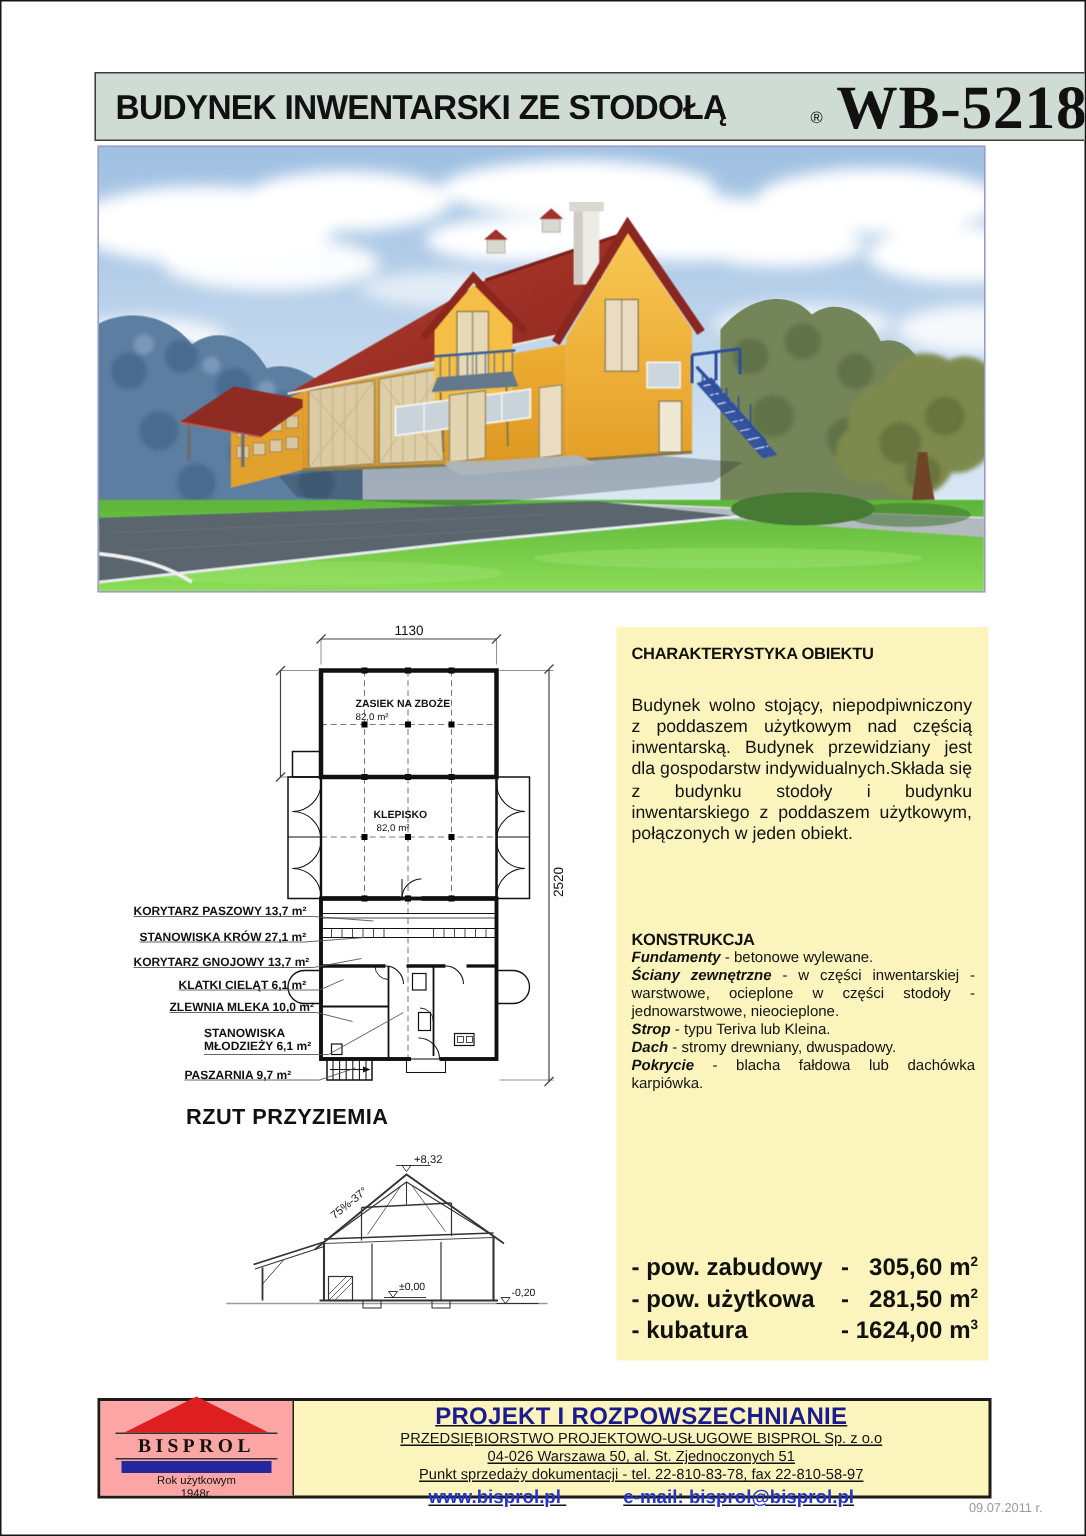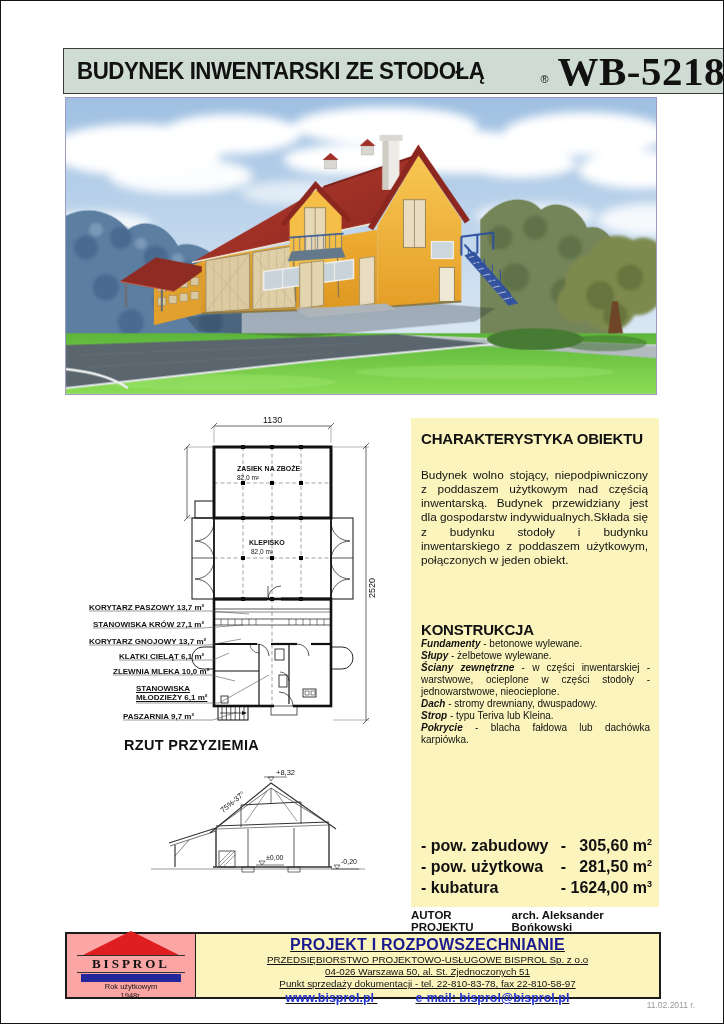--- a/index.html
+++ b/index.html
@@ -12,32 +12,32 @@
   .titlebar .model{font-family:"Liberation Serif",serif;font-weight:900;font-size:41px;letter-spacing:.5px;margin-right:10px;}
 
   
   .render{position:absolute;left:64px;top:96px;width:592px;height:298px;border:1px solid #9c9cc2;box-sizing:border-box;background:#cfe0ef;}
   .render svg{display:block;width:100%;height:100%;}
 
   
   .plan{position:absolute;left:70px;top:412px;width:332px;height:348px;}
   .plan svg{position:absolute;left:0;top:0;width:332px;height:348px;}
   .plan-label{position:absolute;font-size:8px;font-weight:700;line-height:1.18;white-space:nowrap;color:#111;}
-  .plan-label.wrap{white-space:normal;width:82px;text-decoration:underline;}
+  .plan-label.wrap{white-space:normal;width:82px;}
   .plan-caption{position:absolute;left:53px;top:324px;font-size:14.5px;font-weight:700;letter-spacing:.3px;}
 
   
   .section{position:absolute;left:72px;top:760px;width:300px;height:150px;}
   .section svg{position:absolute;left:0;top:0;width:300px;height:128px;}
   .section-caption{position:absolute;left:50px;top:120px;font-size:14.5px;font-weight:700;letter-spacing:.2px;white-space:nowrap;}
 
   
   .panel{position:absolute;left:410px;top:417px;width:248px;height:489px;background:#fcf4bd;}
   .panel .char{position:absolute;left:10px;top:12px;width:227px;}
-  .panel h3{margin:0;font-size:15px;font-weight:700;letter-spacing:-0.2px;}
+  .panel h3{margin:0;font-size:11px;font-weight:700;letter-spacing:-0.2px;}
   .panel .char p{margin:21px 0 0 0;font-size:11.8px;line-height:1.2;text-align:justify;}
   .panel .konstr{position:absolute;left:10px;top:203px;width:229px;}
   .panel .konstr .k-body{font-size:10px;line-height:1.2;text-align:justify;}
   .k-item i{font-weight:700;}
   .stats{position:absolute;left:10px;top:418px;width:231px;}
   .stat-row{display:flex;font-size:16px;font-weight:700;line-height:1.3;}
   .stat-row .sl{white-space:nowrap;}
   .stat-row .sv{margin-left:auto;white-space:pre;}
   .stat-row sup{font-size:9px;}
 
@@ -534,47 +534,42 @@
 
   <div class="panel">
     <div class="char">
       <h3>CHARAKTERYSTYKA OBIEKTU</h3>
       <p>Budynek wolno stojący, niepodpiwniczony z poddaszem użytkowym nad częścią inwentarską. Budynek przewidziany jest dla gospodarstw indywidualnych.Składa się z budynku stodoły i budynku inwentarskiego z poddaszem użytkowym, połączonych w jeden obiekt.</p>
     </div>
     <div class="konstr">
       <h3>KONSTRUKCJA</h3>
       <div class="k-body">
         <div class="k-item"><i>Fundamenty</i><span> - betonowe wylewane.</span></div>
-        <div class="k-item"><i>Słupy</i><span> - żelbetowe wylewane.</span></div>
         <div class="k-item"><i>Ściany zewnętrzne</i><span> - w części inwentarskiej - warstwowe, ocieplone w części stodoły - jednowarstwowe, nieocieplone.</span></div>
+        <div class="k-item"><i>Strop</i><span> - typu Teriva lub Kleina.</span></div>
         <div class="k-item"><i>Dach</i><span> - stromy drewniany, dwuspadowy.</span></div>
-        <div class="k-item"><i>Strop</i><span> - typu Teriva lub Kleina.</span></div>
         <div class="k-item"><i>Pokrycie</i><span> - blacha fałdowa lub dachówka karpiówka.</span></div>
       </div>
     </div>
     <div class="stats">
       <div class="stat-row">
         <span class="sl">- pow. zabudowy</span>
         <span class="sv"><span>-   305,60 m</span><sup>2</sup></span>
       </div>
       <div class="stat-row">
         <span class="sl">- pow. użytkowa</span>
         <span class="sv"><span>-   281,50 m</span><sup>2</sup></span>
       </div>
       <div class="stat-row">
         <span class="sl">- kubatura</span>
         <span class="sv"><span>- 1624,00 m</span><sup>3</sup></span>
       </div>
     </div>
   </div>
 
-  <div class="author">
-    <span>AUTOR PROJEKTU</span>
-    <span>arch. Aleksander Bońkowski</span>
-  </div>
 
   <div class="footer">
     <div class="logo-cell">
       <div class="logo">
         <div class="tri"></div>
         <span class="bname">BISPROL</span>
         <span class="bbar"></span>
         <div class="since">Rok użytkowym</div>
         <div class="since">1948r.</div>
       </div>
@@ -584,15 +579,15 @@
       <div class="fline">PRZEDSIĘBIORSTWO PROJEKTOWO-USŁUGOWE BISPROL Sp. z o.o</div>
       <div class="fline">04-026 Warszawa 50, al. St. Zjednoczonych 51</div>
       <div class="fline">Punkt sprzedaży dokumentacji - tel. 22-810-83-78, fax 22-810-58-97</div>
       <div class="fweb">
         <span>www.bisprol.pl</span>
         <span class="mail">e-mail: bisprol@bisprol.pl</span>
       </div>
     </div>
   </div>
 
-  <div class="date">11.02.2011 r.</div>
+  <div class="date">09.07.2011 r.</div>
 
 </div>
 
 </body></html>

